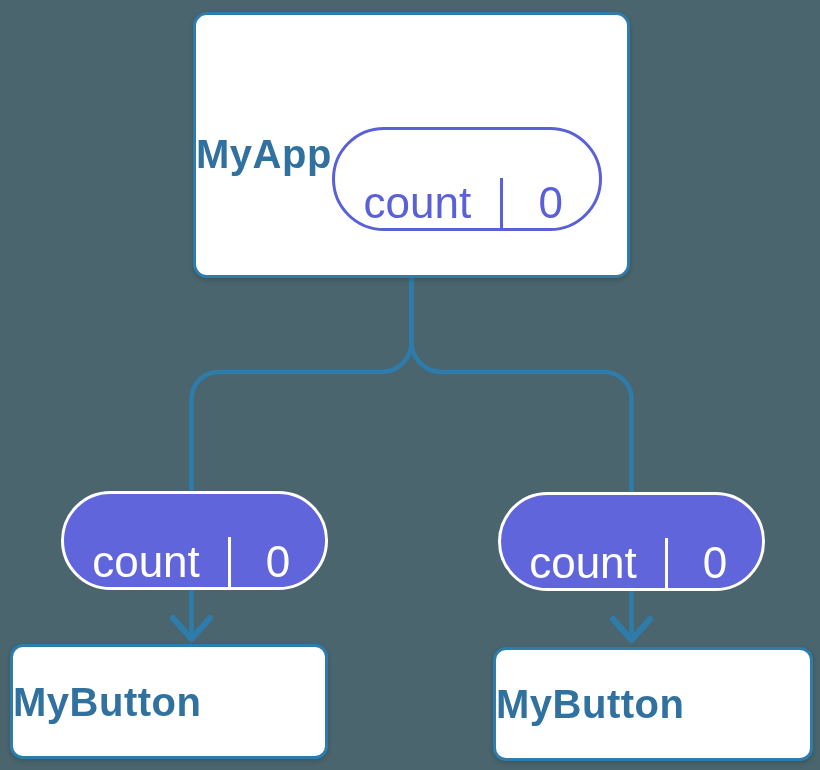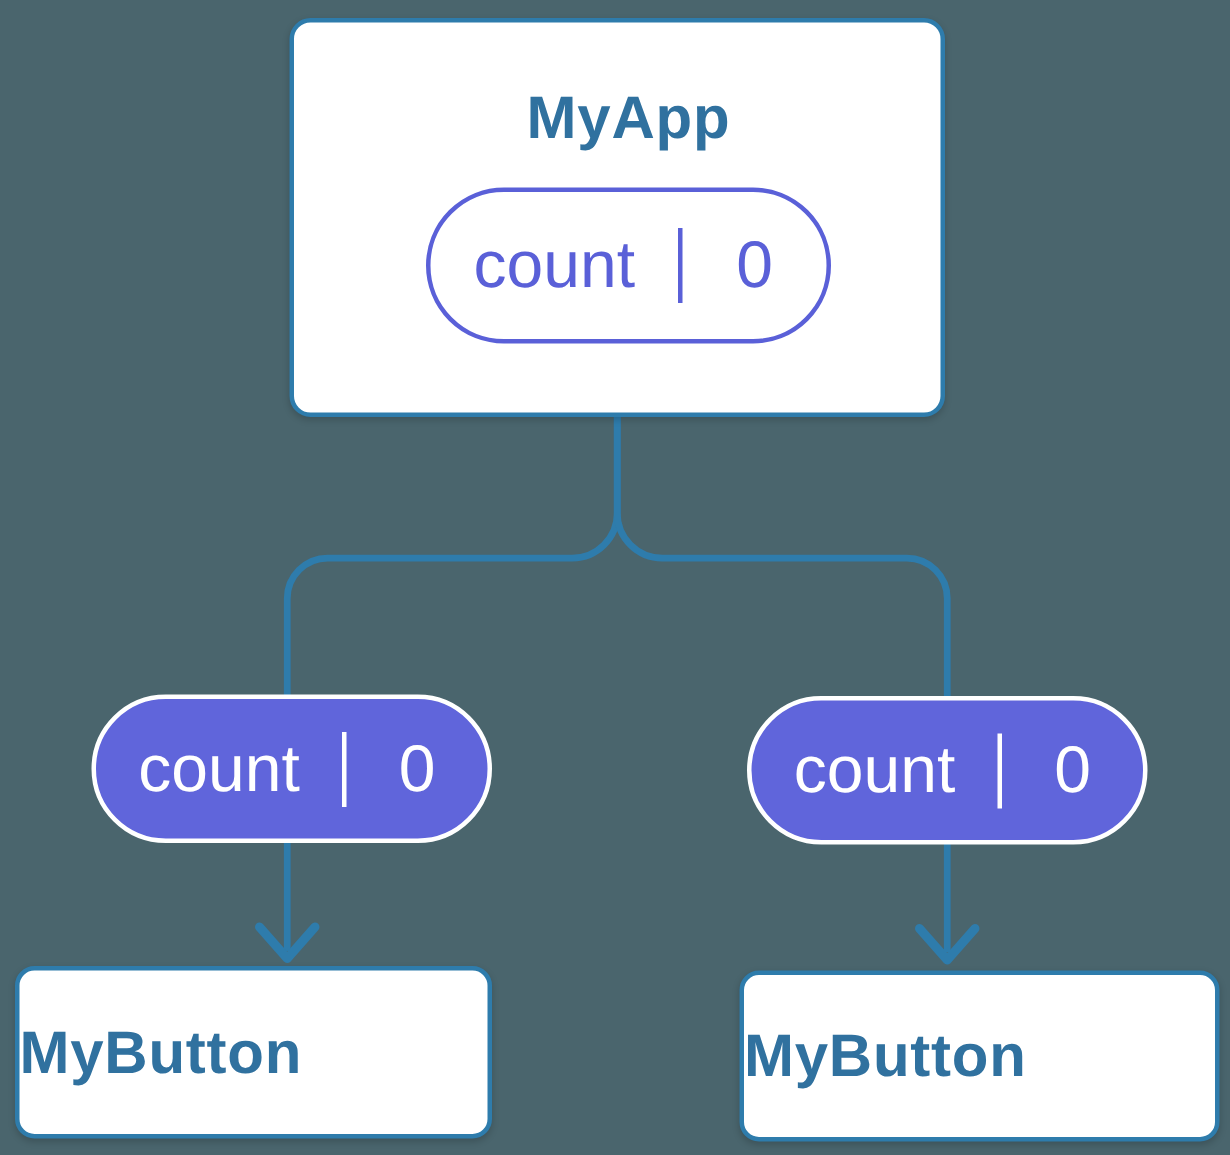--- a/index.html
+++ b/index.html
@@ -29,24 +29,23 @@
     box-sizing: border-box;
     border-radius: 14px;
     box-shadow: 0 2px 5px rgba(0,0,0,0.18);
   }
   .card-root {
     left: 193px;
     top: 12px;
     width: 437px;
     height: 266px;
     display: flex;
-    flex-direction: column;
+    flex-direction: row;
     align-items: center;
     padding-top: 40px;
-    padding-left: 15px;
   }
   .card-title {
     color: #30719F;
     font-size: 40px;
     font-weight: 600;
     line-height: 1.2;
     letter-spacing: 0.5px;
   }
   .card-root .card-title {
     margin-bottom: 22px;
@@ -65,23 +64,24 @@
   }
   .card-child-right {
     left: 493px;
     top: 647px;
     width: 320px;
     height: 114px;
   }
   .pill {
     box-sizing: border-box;
     display: flex;
-    align-items: center;
+    align-items: flex-end;
     font-size: 44px;
     font-weight: 400;
+    margin-top: 28px;
   }
   .pill .pill-name {
     flex: 1;
     display: flex;
     align-items: center;
     justify-content: center;
   }
   .pill .pill-value {
     display: flex;
     align-items: center;

